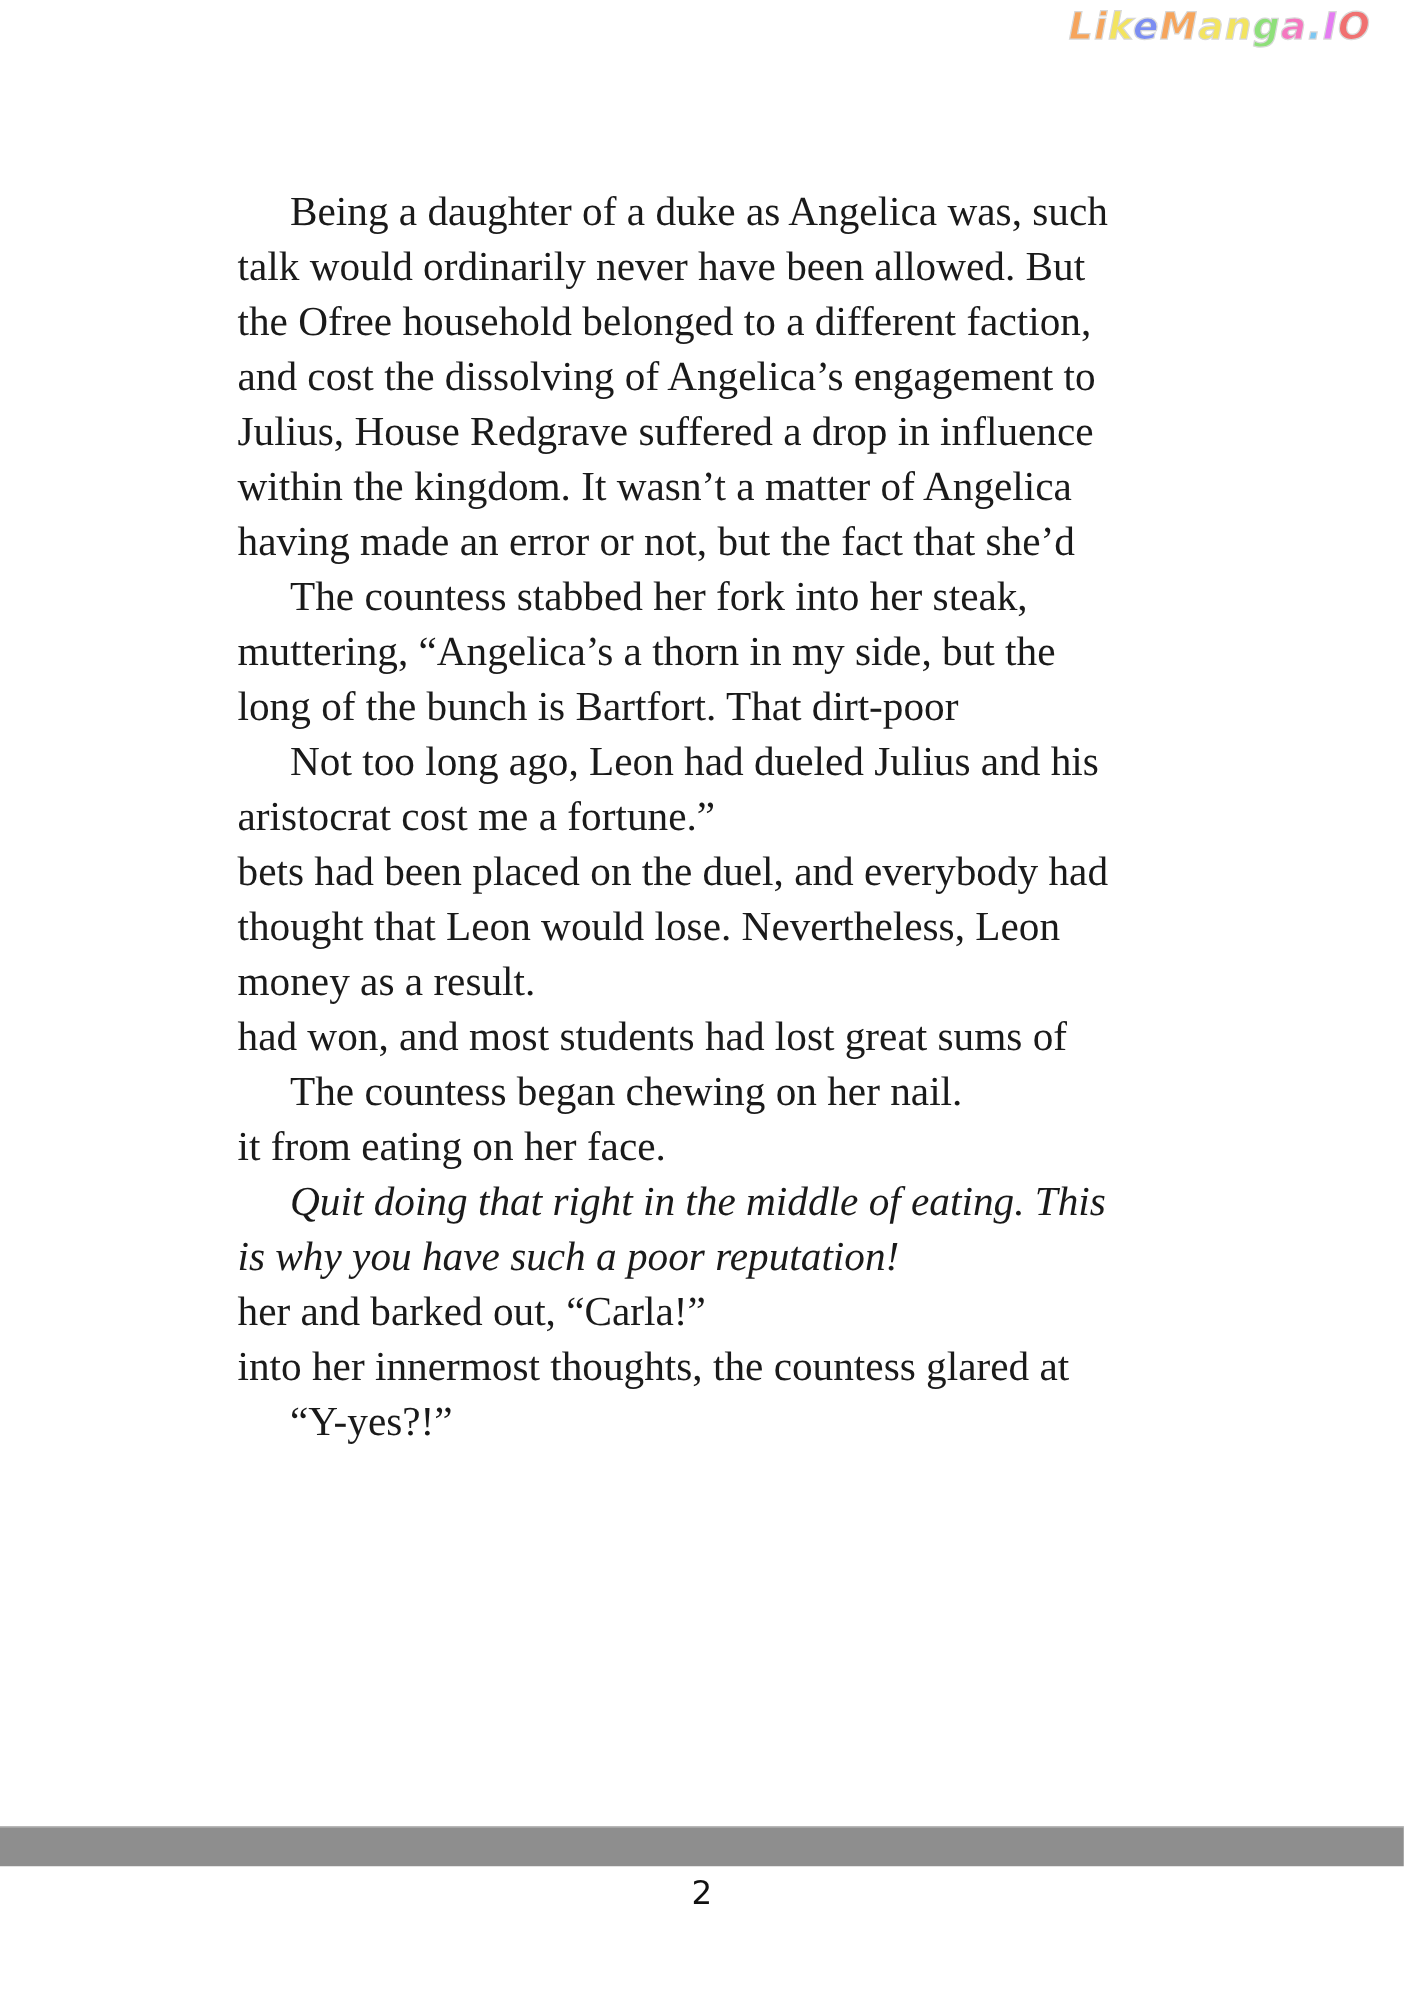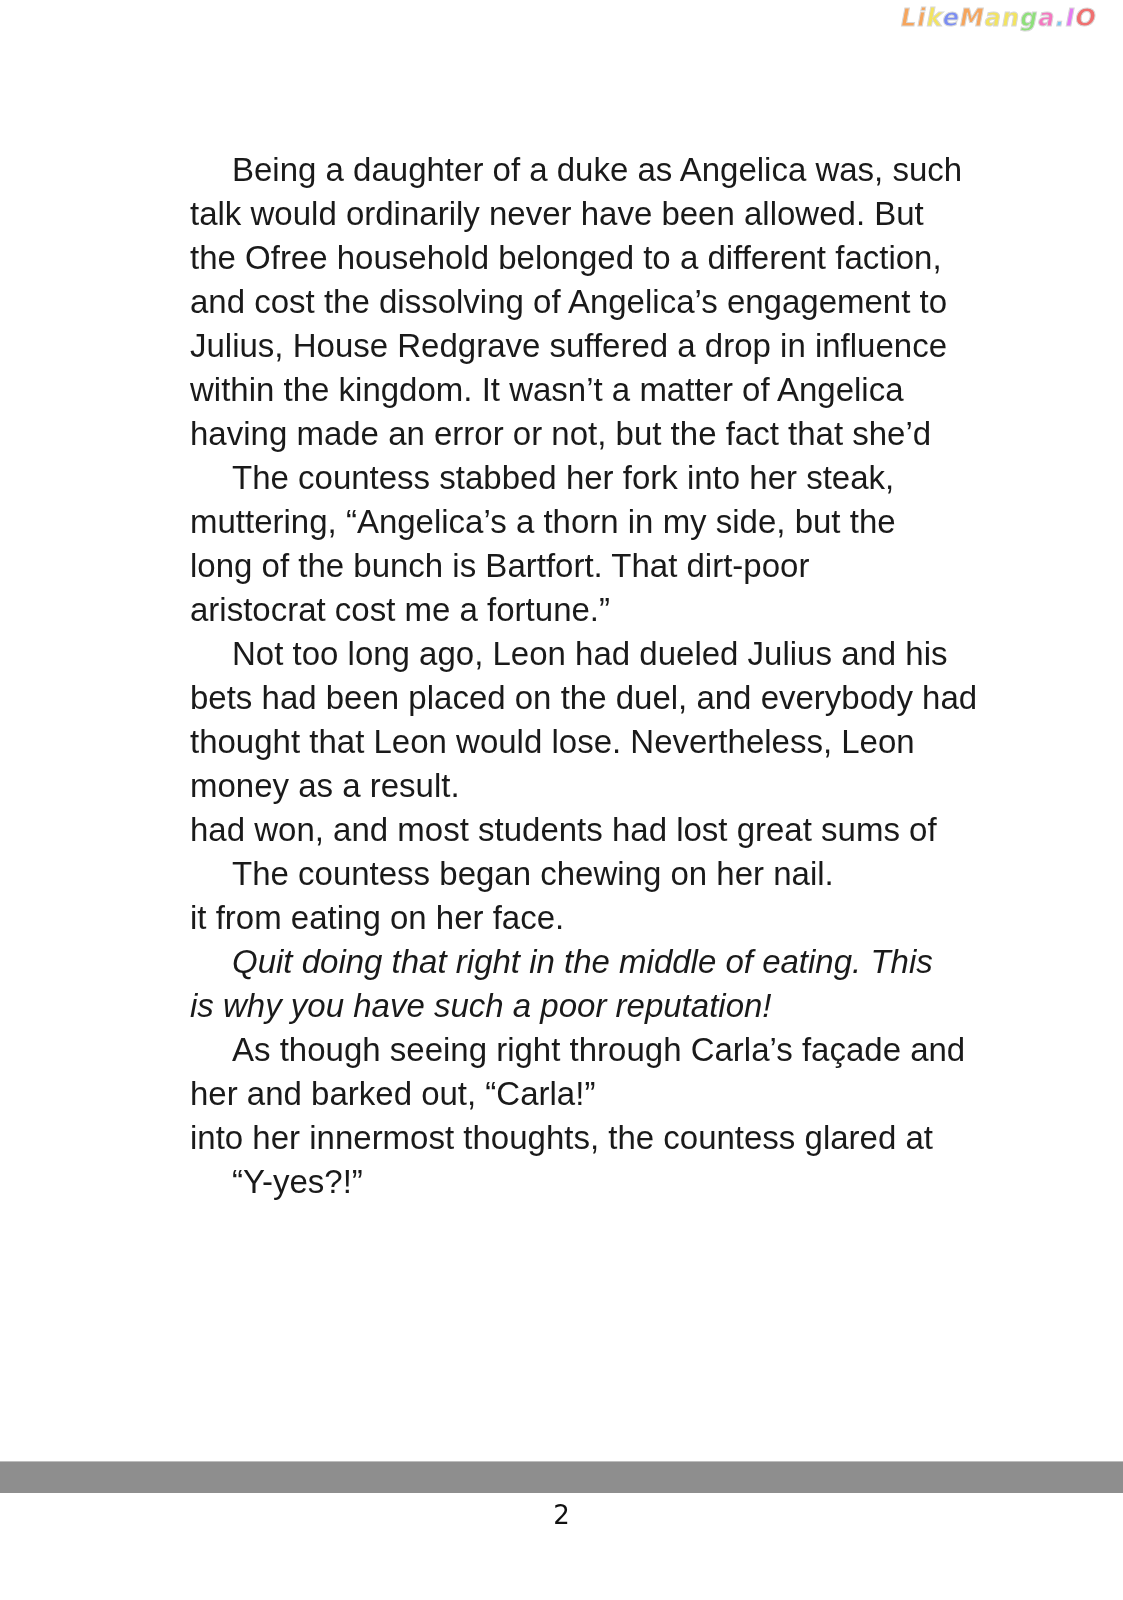--- a/index.html
+++ b/index.html
@@ -1,25 +1,25 @@
 <!DOCTYPE html>
 <html><head>
 <meta charset="utf-8">
 <style>
   html, body { margin: 0; padding: 0; background: #ffffff; }
   body { width: 1123px; height: 1600px; position: relative; overflow: hidden; }
   .watermark {
     position: absolute; top: 4px; right: 26px;
-    font-family: "DejaVu Sans", sans-serif; font-weight: bold; font-size: 24px;
+    font-family: "DejaVu Sans", sans-serif; font-weight: bold; font-size: 30px;
     letter-spacing: 1px; font-style: italic;
   }
   .watermark span { -webkit-text-stroke: 1px #d8d8d8; }
   .text-block {
     position: absolute; left: 190px; top: 148px; width: 780px;
-    font-family: Liberation Sans, sans-serif;
+    font-family: Liberation Serif, serif;
     font-size: 33px; line-height: 44px; color: #1a1a1a;
   }
   .line { white-space: nowrap; height: 44px; }
   .indent { padding-left: 42px; }
   .italic { font-style: italic; }
   .footer-bar {
     position: absolute; left: 0; top: 1461px; width: 1123px; height: 31px;
     background: #8e8e8e; border-top: 1px solid #bdbdbd;
   }
   .page-number {
@@ -36,30 +36,29 @@
     <div class="line indent">Being a daughter of a duke as Angelica was, such</div>
     <div class="line">talk would ordinarily never have been allowed. But</div>
     <div class="line">the Ofree household belonged to a different faction,</div>
     <div class="line">and cost the dissolving of Angelica’s engagement to</div>
     <div class="line">Julius, House Redgrave suffered a drop in influence</div>
     <div class="line">within the kingdom. It wasn’t a matter of Angelica</div>
     <div class="line">having made an error or not, but the fact that she’d</div>
     <div class="line indent">The countess stabbed her fork into her steak,</div>
     <div class="line">muttering, “Angelica’s a thorn in my side, but the</div>
     <div class="line">long of the bunch is Bartfort. That dirt-poor</div>
+    <div class="line indent">Not too long ago, Leon had dueled Julius and his</div>
     <div class="line">aristocrat cost me a fortune.”</div>
-    <div class="line indent">Not too long ago, Leon had dueled Julius and his</div>
     <div class="line">bets had been placed on the duel, and everybody had</div>
     <div class="line">thought that Leon would lose. Nevertheless, Leon</div>
     <div class="line">money as a result.</div>
     <div class="line">had won, and most students had lost great sums of</div>
     <div class="line indent">The countess began chewing on her nail.</div>
     <div class="line">it from eating on her face.</div>
     <div class="line indent italic">Quit doing that right in the middle of eating. This</div>
     <div class="line italic">is why you have such a poor reputation!</div>
-    <div class="line indent">As though seeing right through Carla’s façade and</div>
     <div class="line">her and barked out, “Carla!”</div>
     <div class="line">into her innermost thoughts, the countess glared at</div>
     <div class="line indent">“Y-yes?!”</div>
   </div>
 
 <div class="footer-bar"></div>
 <div class="page-number">2</div>
 
 </body></html>

